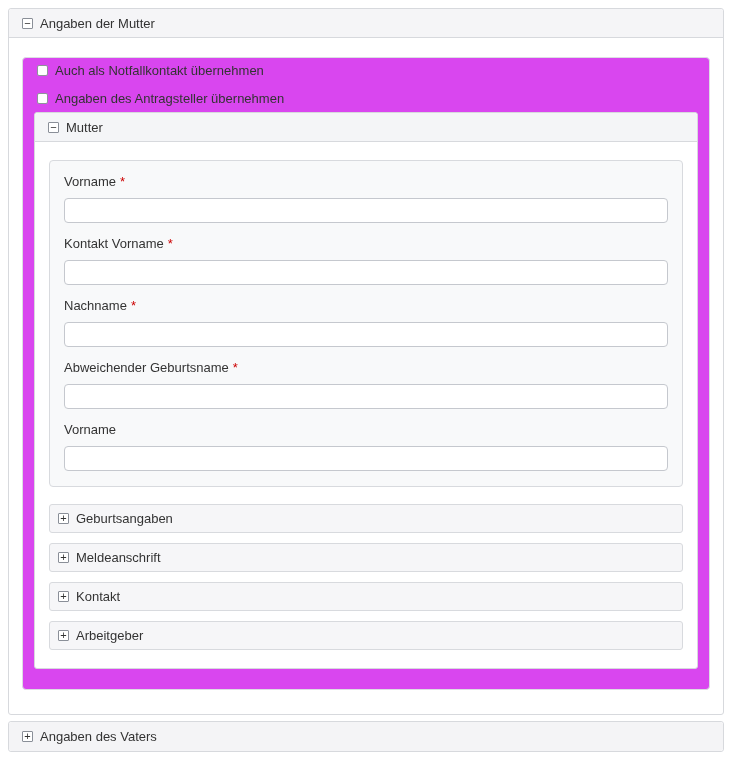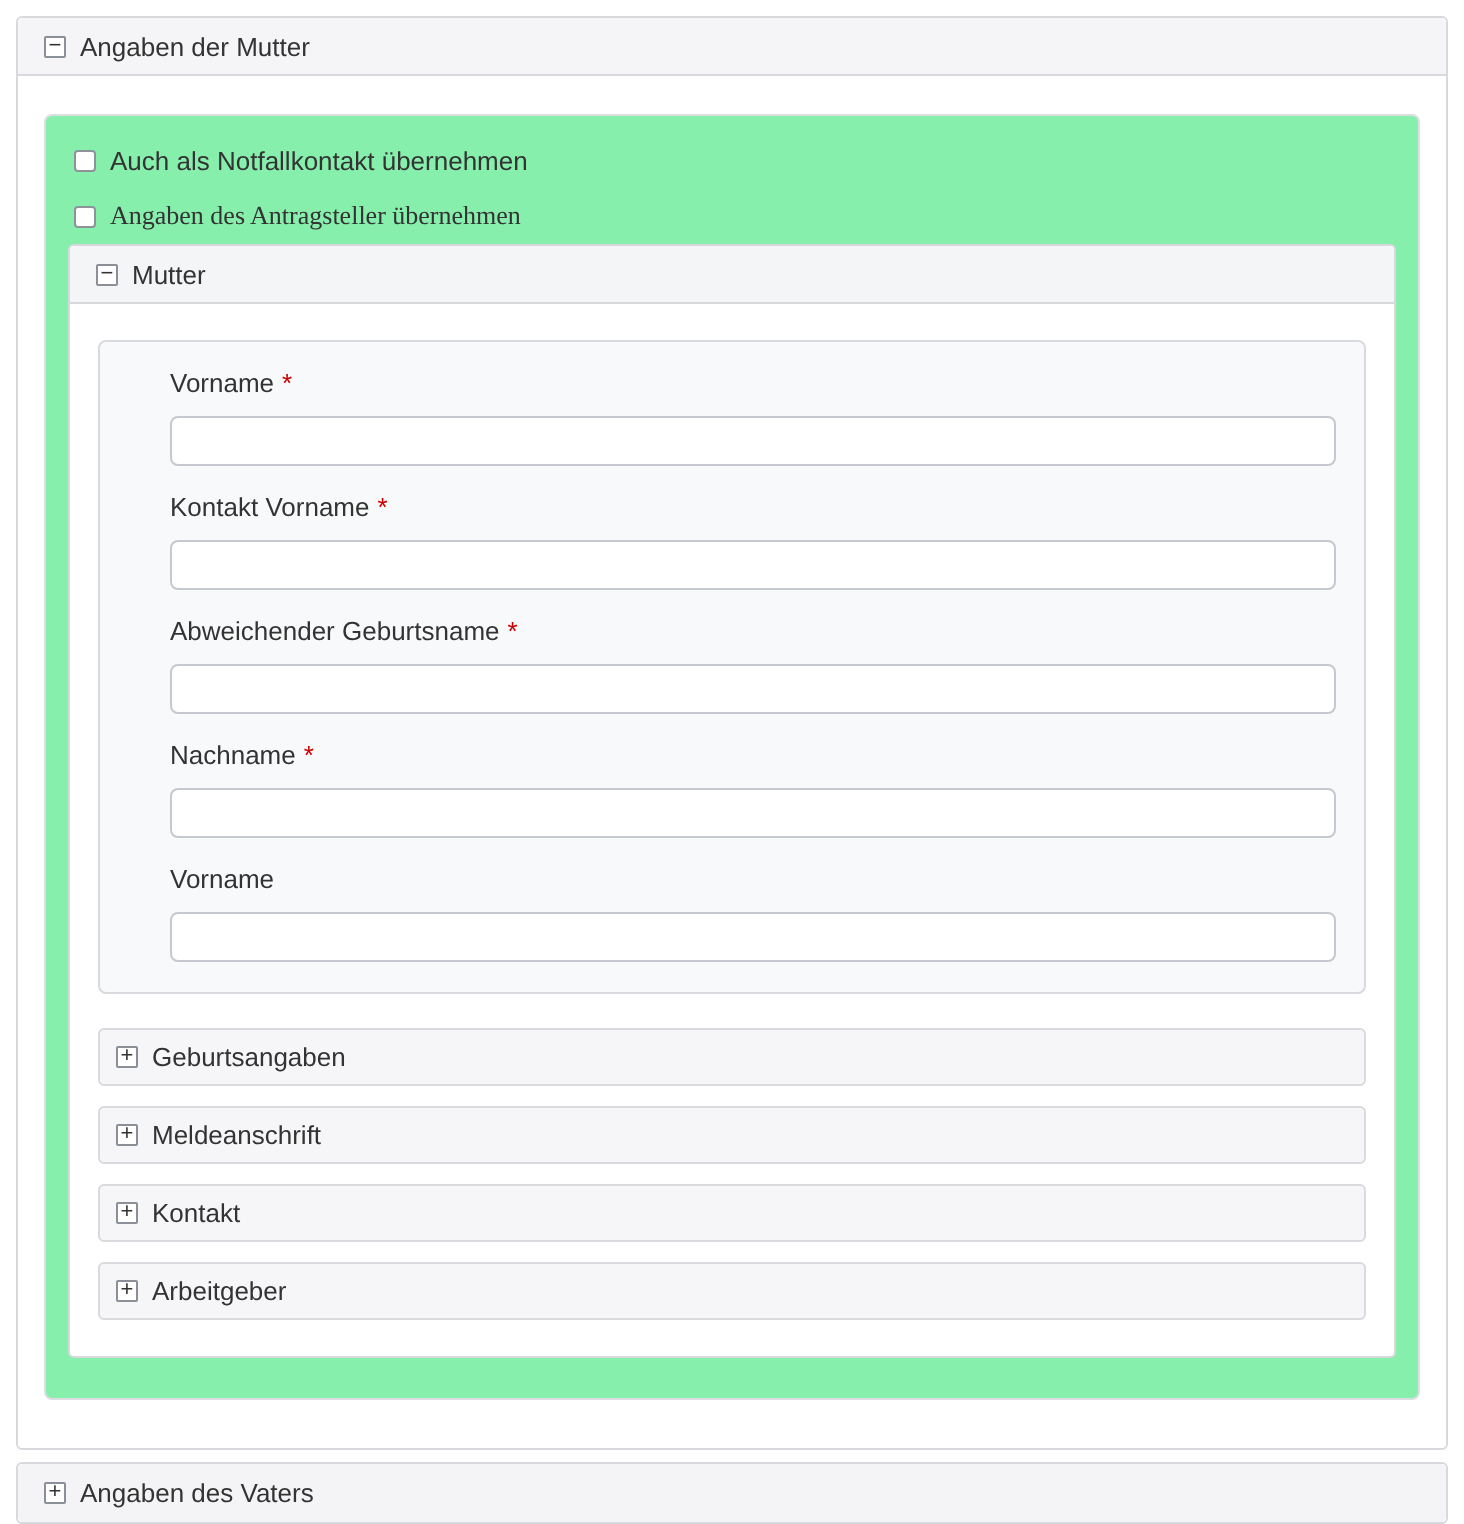--- a/index.html
+++ b/index.html
@@ -43,34 +43,34 @@
     margin-right:7px;
     flex:0 0 auto;
     border-radius:1px;
   }
   .panel-title{white-space:nowrap;}
 
   .panel-body{padding:19px 13px 24px 13px;}
 
   
   .well{
-    background:#86efac;
+    background:#d946ef;
     border:1px solid #dcdee2;
     border-radius:4px;
-    padding:13px 11px 20px 11px;
+    padding:3px 11px 20px 11px;
   }
 
   
   .checkbox-row{
     display:flex;align-items:center;
     height:18px;
     margin:0 0 10px 3px;
     cursor:pointer;
   }
-  .checkbox-row.last{margin-bottom:5px;font-family:Liberation Serif, serif;}
+  .checkbox-row.last{margin-bottom:5px;}
   .checkbox-box{
     display:inline-block;
     width:11px;height:11px;
     box-sizing:border-box;
     border:1px solid #8e939b;
     border-radius:2px;
     background:#fff;
     margin-right:7px;
     flex:0 0 auto;
   }
@@ -86,21 +86,21 @@
   .sub-panel-body{padding:18px 14px 18px 14px;}
 
   
   .fields-well{
     background:#f8f9fa;
     border:1px solid #d8dade;
     border-radius:4px;
     padding:13px 14px 15px 14px;
     margin-bottom:17px;
   }
-  .form-group{margin-bottom:13px;margin-left:21px;}
+  .form-group{margin-bottom:13px;}
   .form-group:last-child{margin-bottom:0;}
   .field-label{
     display:block;
     line-height:16px;
     margin-bottom:8px;
     color:#333;
   }
   .req{color:#cc0000;margin-left:4px;}
   .text-input{
     display:block;
@@ -166,26 +166,26 @@
                 <label class="field-label"><span>Vorname</span><span class="req">*</span></label>
                 <input class="text-input" type="text" value="" style="">
               </div>
 
               <div class="form-group">
                 <label class="field-label"><span>Kontakt Vorname</span><span class="req">*</span></label>
                 <input class="text-input" type="text" value="" style="">
               </div>
 
               <div class="form-group">
+                <label class="field-label"><span>Nachname</span><span class="req">*</span></label>
+                <input class="text-input" type="text" value="" style="">
+              </div>
+
+              <div class="form-group">
                 <label class="field-label"><span>Abweichender Geburtsname</span><span class="req">*</span></label>
-                <input class="text-input" type="text" value="" style="">
-              </div>
-
-              <div class="form-group">
-                <label class="field-label"><span>Nachname</span><span class="req">*</span></label>
                 <input class="text-input" type="text" value="" style="">
               </div>
 
               <div class="form-group">
                 <label class="field-label"><span>Vorname</span></label>
                 <input class="text-input" type="text" value="" style="">
               </div>
 
             </div>
 

